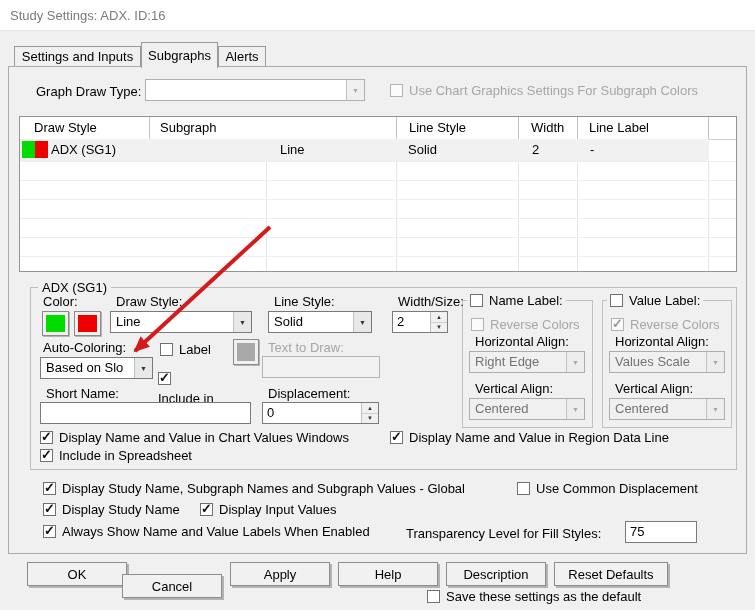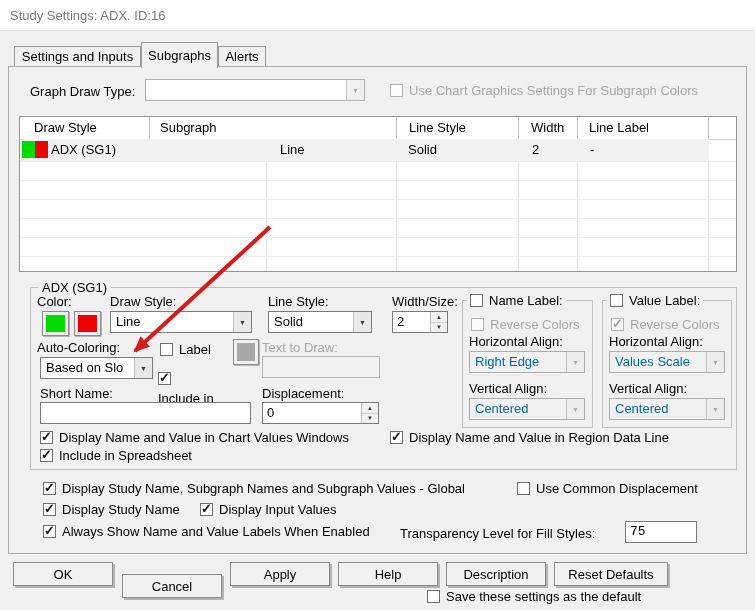--- a/index.html
+++ b/index.html
@@ -6,30 +6,30 @@
   .dialog{position:relative;width:755px;height:610px;background:#f0f0f0;
     font-family:"Liberation Sans",sans-serif;font-size:13px;color:#000;overflow:hidden;}
   .titlebar{position:absolute;left:0;top:0;width:755px;height:30px;background:#ffffff;
     border-bottom:1px solid #e3e3e3;display:flex;align-items:center;}
   .titlebar span{margin-left:10px;color:#7b7b7b;}
   .tab{position:absolute;top:46px;height:20px;background:#f0f0f0;border:1px solid #9a9a9a;border-bottom:none;
     display:flex;align-items:center;justify-content:center;box-sizing:border-box;z-index:4;cursor:default;}
   .tab.active{top:42px;height:26px;z-index:6;}
   .panel{position:absolute;left:8px;top:66px;width:739px;height:488px;background:#f0f0f0;
     border:1px solid #aaaaaa;box-sizing:border-box;z-index:1;}
-  .lbl{position:absolute;z-index:10;white-space:nowrap;}
+  .lbl{position:absolute;z-index:10;white-space:nowrap;margin-left:6px;}
   .lbl.gray{color:#a6a6a6;}
   
   .combo{position:absolute;height:22px;background:#fff;border:1px solid #7a7a7a;display:flex;
     align-items:stretch;box-sizing:border-box;z-index:10;}
   .combo .txt{flex:1;padding:2px 5px;white-space:nowrap;overflow:hidden;}
   .combo .arrow{width:17px;background:#e8e8e8;border-left:1px solid #c0c0c0;display:flex;
     align-items:center;justify-content:center;font-size:7px;color:#333;}
   .combo.dis{background:#f0f0f0;border-color:#adadad;}
-  .combo.dis .txt{color:#0369a1;}
+  .combo.dis .txt{color:#737373;}
   .combo.dis .arrow{background:#ededed;color:#a8a8a8;}
   .combo.diswhite{background:#fff;border-color:#b0b0b0;}
   .combo.diswhite .txt{color:#9e9e9e;margin-top:16px;}
   .combo.diswhite .arrow{background:#f0f0f0;color:#a8a8a8;}
   
   .spin{position:absolute;height:22px;background:#fff;border:1px solid #7a7a7a;display:flex;
     box-sizing:border-box;z-index:10;}
   .spin .val{flex:1;padding:2px 4px;}
   .spin .btns{width:16px;display:flex;flex-direction:column;border-left:1px solid #c0c0c0;}
   .spin .btns span{flex:1;background:#f0f0f0;display:flex;align-items:center;justify-content:center;
@@ -274,25 +274,25 @@
   </div>
   <div class="cbrow" style="left:200px;top:502px;">
     <span class="cbbox checked"></span>
     <span>Display Input Values</span>
   </div>
   <div class="cbrow" style="left:43px;top:524px;">
     <span class="cbbox checked"></span>
     <span>Always Show Name and Value Labels When Enabled</span>
   </div>
   <div class="lbl" style="left:400px;top:526px;">Transparency Level for Fill Styles:</div>
-  <div class="tinput" style="left:625px;top:521px;width:72px;padding:2px 4px;font-family:Liberation Mono, monospace;">
+  <div class="tinput" style="left:625px;top:521px;width:72px;padding:2px 4px;">
     <span>75</span>
   </div>
 
-  <div class="btn" style="left:13px;top:562px;width:100px;">
+  <div class="btn" style="left:27px;top:562px;width:100px;">
     <span>OK</span>
   </div>
   <div class="btn" style="left:122px;top:574px;width:100px;">
     <span>Cancel</span>
   </div>
   <div class="btn" style="left:230px;top:562px;width:100px;">
     <span>Apply</span>
   </div>
   <div class="btn" style="left:338px;top:562px;width:100px;">
     <span>Help</span>

